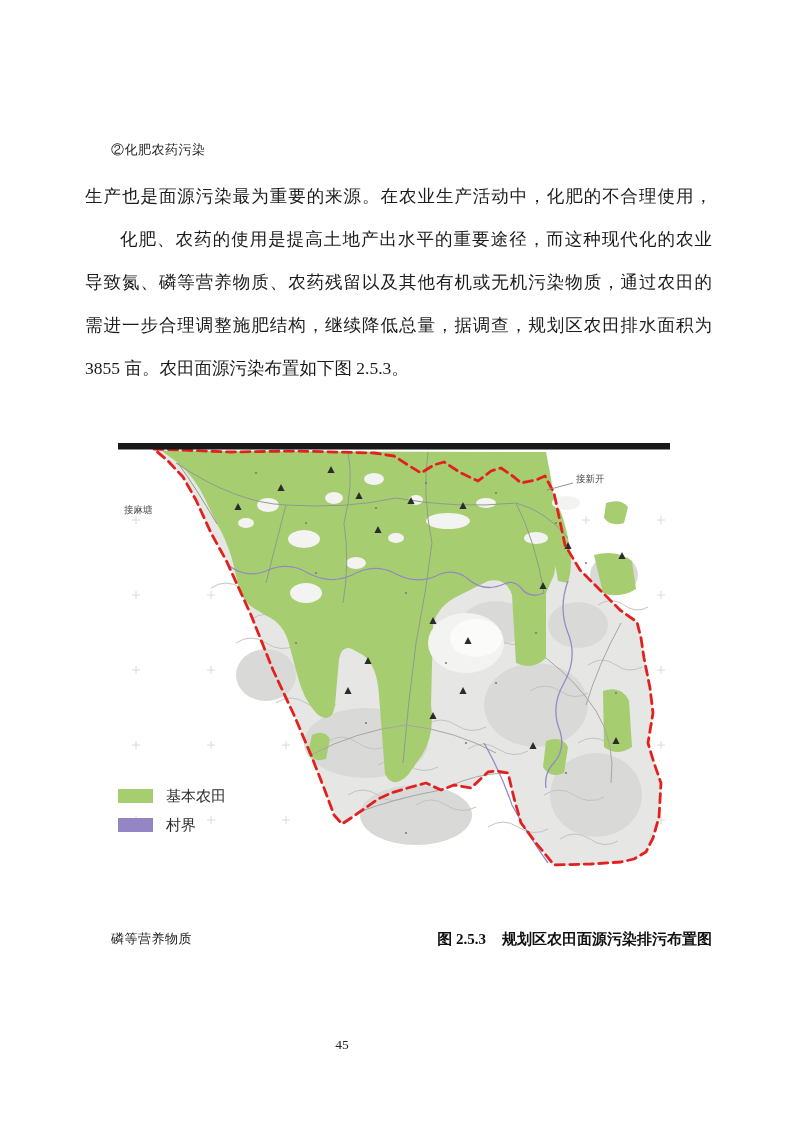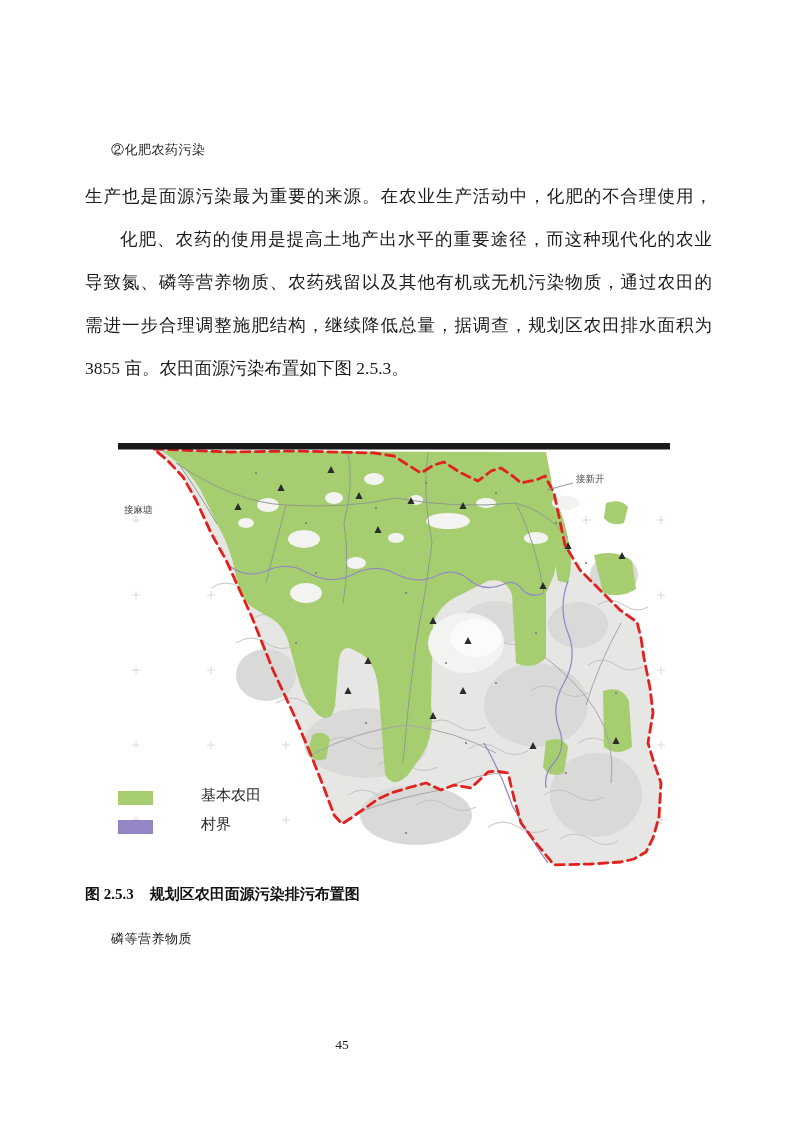--- a/index.html
+++ b/index.html
@@ -24,30 +24,30 @@
     text-align:justify; text-align-last:justify;
   }
   #body-paragraph .pline.last {
     text-align:center; text-align-last:left;
   }
 
   #map-figure { left:116px; top:443px; width:556px; height:437px; }
   #map-figure svg { display:block; }
 
   .legend { left:2px; top:344px; }
-  .legend-item { display:flex; align-items:flex-end; height:18px; margin-bottom:11px;gap:35px; }
+  .legend-item { display:flex; align-items:center; height:18px; margin-bottom:11px; }
   .legend-swatch { width:35px; height:14px; }
   .legend-label {
     margin-left:13px; font-size:15px; color:#2d2d2d;
     font-family:"Liberation Sans","DejaVu Sans",sans-serif;
   }
 
   #figure-caption {
-    left:85px; top:879px; width:627px; line-height:30px;
-    text-align:left; font-weight:bold; font-size:15px; color:#111;
+    left:85px; top:924px; width:627px; line-height:30px;
+    text-align:right; font-weight:bold; font-size:15px; color:#111;
   }
   #figure-caption .cap-num { margin-right:16px; }
 
   #page-number {
     left:0; top:1030px; width:684px; text-align:center;
     font-size:13.5px; line-height:30px; color:#222;
   }
 </style>
 </head>
 <body>

